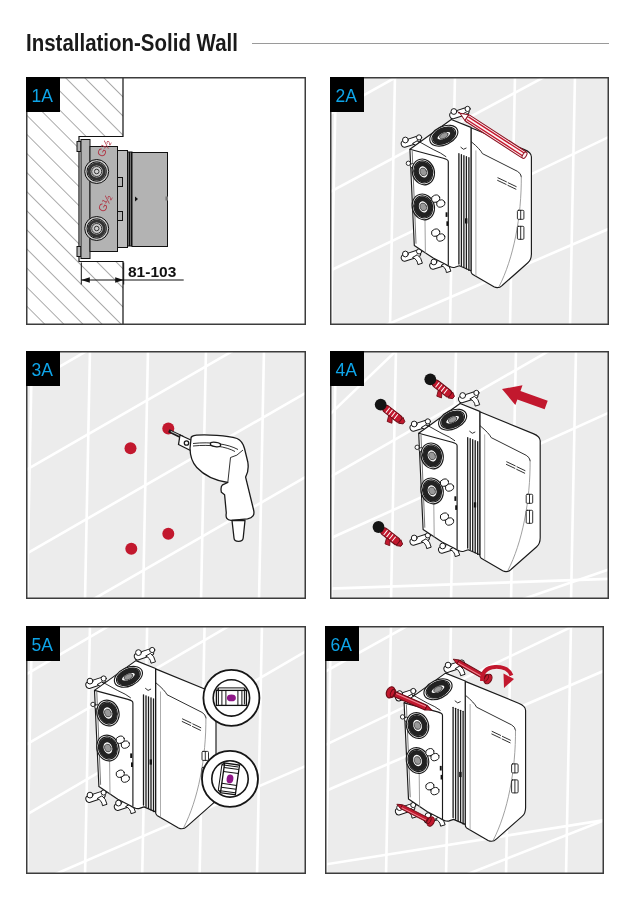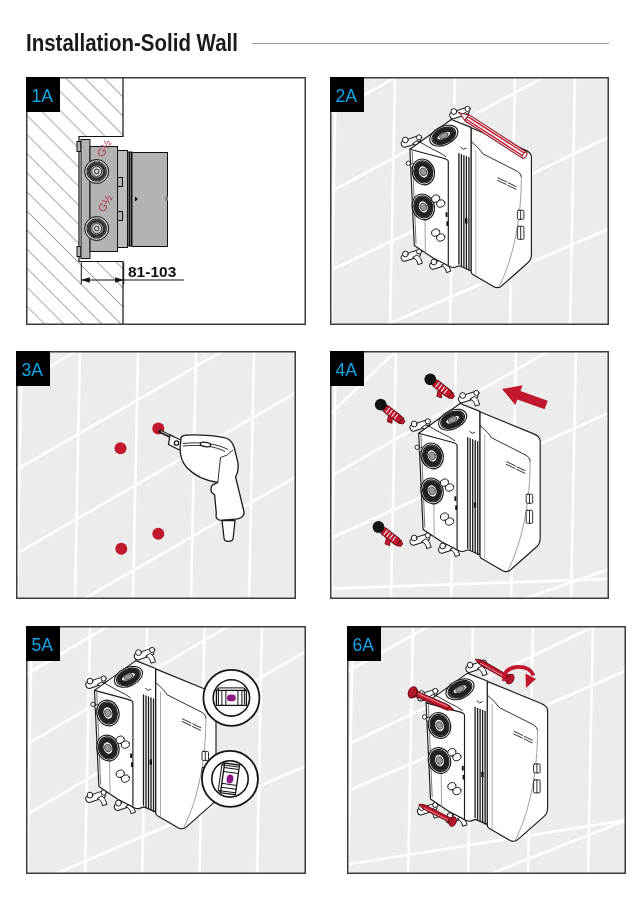--- a/index.html
+++ b/index.html
@@ -220,21 +220,21 @@
       <path d="M-6.3,-0.9 L-9.2,0 L-6.3,1.2 Z" fill="#5a0a14" stroke="none"></path>
       <line x1="3" y1="-1.6" x2="70" y2="-1.6" stroke="#c2182e" stroke-width="1.4"></line>
       <line x1="3" y1="1.6" x2="70" y2="1.6" stroke="#c2182e" stroke-width="1.4"></line>
       <ellipse cx="71" cy="0" rx="1.8" ry="3.6" fill="#fdf3f4" stroke="#8c1020" stroke-width="1"></ellipse>
     </g>
     <rect x="0.75" y="0.75" width="277.5" height="246.5" fill="none" stroke="#3c3c3c" stroke-width="1.5"></rect>
   </svg>
   <div class="chip">2A</div>
 </div>
 
-<div class="panel" style="left:16px;top:351.4px;width:280px;height:248px">
+<div class="panel" style="left:26px;top:351.4px;width:280px;height:248px">
   <svg class="psvg" width="280" height="248" viewBox="0 0 280 248">
     <rect width="280" height="248" fill="#ececec"></rect>
     <g stroke="#fff" stroke-width="2.6" fill="none">
       <line x1="6" y1="-2" x2="1" y2="250"></line>
       <line x1="64" y1="-2" x2="59" y2="250"></line>
       <line x1="122" y1="-2" x2="117" y2="250"></line>
       <line x1="180" y1="-2" x2="175" y2="250"></line>
       <line x1="238" y1="-2" x2="233" y2="250"></line>
       <line x1="-6" y1="-45.6" x2="288" y2="-214.8"></line>
       <line x1="-6" y1="38.4" x2="288" y2="-130.8"></line>
@@ -320,21 +320,21 @@
     <g transform="translate(204,152.9)">
       <circle r="28" fill="#fff" stroke="#161616" stroke-width="1.8"></circle>
       <circle r="18.2" fill="#fff" stroke="#161616" stroke-width="1.6"></circle>
       <use href="#vial" transform="rotate(-82)"></use>
     </g>
     <rect x="0.75" y="0.75" width="278.5" height="246.5" fill="none" stroke="#3c3c3c" stroke-width="1.5"></rect>
   </svg>
   <div class="chip">5A</div>
 </div>
 
-<div class="panel" style="left:347px;top:626.1px;width:287px;height:248px">
+<div class="panel" style="left:325px;top:626.1px;width:287px;height:248px">
   <svg class="psvg" width="279" height="248" viewBox="0 0 279 248">
     <rect width="279" height="248" fill="#ececec"></rect>
     <g stroke="#fff" stroke-width="2.6" fill="none">
       <line x1="6" y1="-2" x2="1" y2="250"></line>
       <line x1="66" y1="-2" x2="61" y2="250"></line>
       <line x1="126" y1="-2" x2="121" y2="250"></line>
       <line x1="186" y1="-2" x2="181" y2="250"></line>
       <line x1="246" y1="-2" x2="241" y2="250"></line>
       <line x1="-6" y1="-28.5" x2="288" y2="-192.0"></line>
       <line x1="-6" y1="49.0" x2="288" y2="-114.5"></line>

